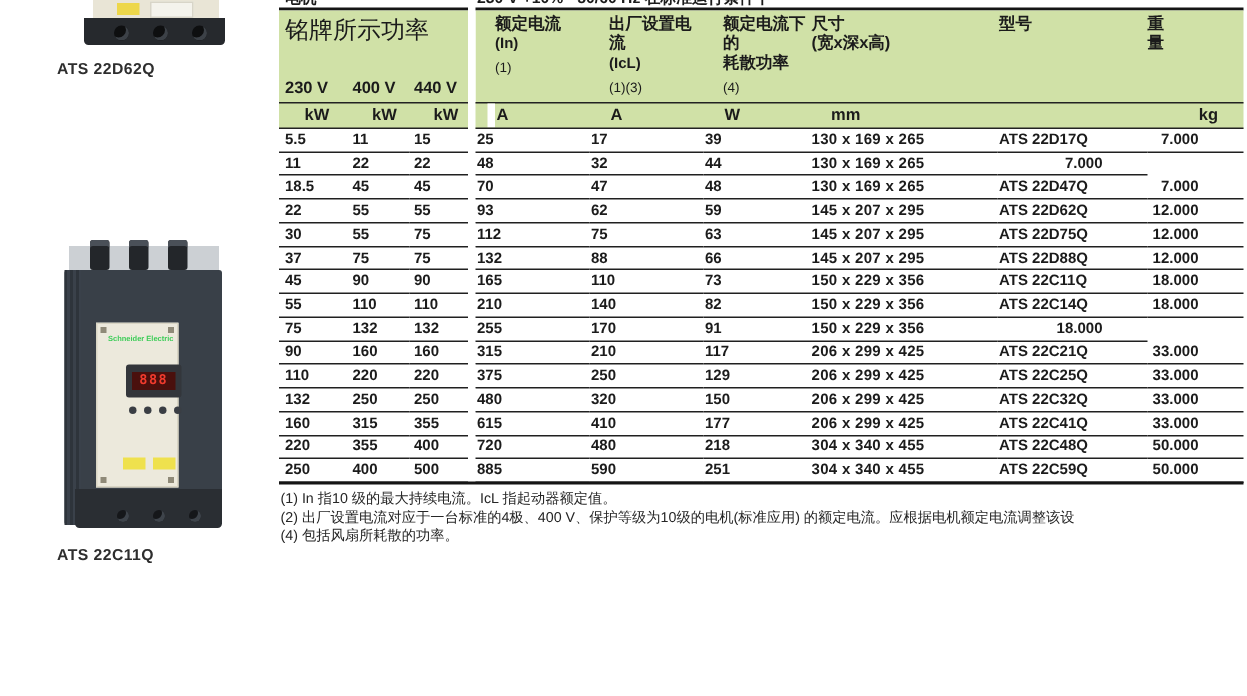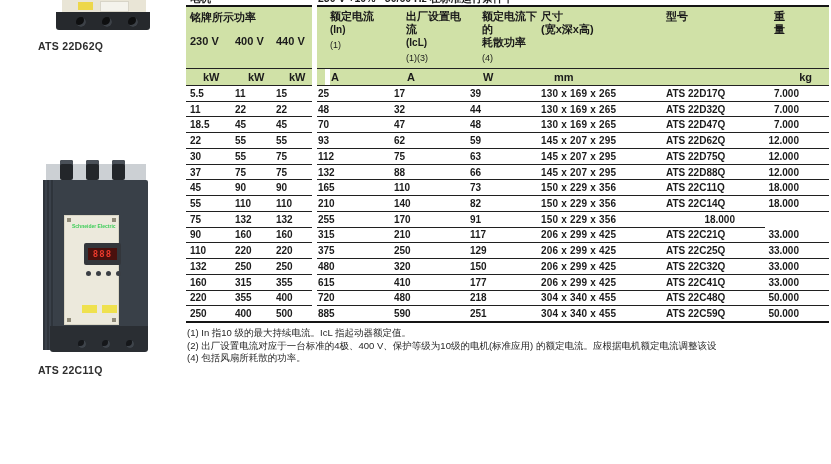--- a/index.html
+++ b/index.html
@@ -47,32 +47,32 @@
   .cliprow{position:absolute;left:0;top:0;width:643px;height:5px;overflow:hidden;font-size:10.5px;font-weight:700;}
   .cliprow .fragL{position:absolute;left:4px;top:-8px;}
   .cliprow .fragR{position:absolute;left:132px;top:-8px;white-space:nowrap;}
   .seg{position:absolute;background:#151515;}
   .thick{height:2px;top:5px;}
   .thin{height:1px;background:#222;}
   .segL{left:0;width:126px;} .segR{left:131px;width:512px;}
   .greenL{position:absolute;left:0;top:7px;width:126px;height:79px;background:#d0e1a7;}
   .greenR{position:absolute;left:131px;top:7px;width:512px;height:79px;background:#d0e1a7;}
 
-  .g1title{position:absolute;left:4px;top:10px;font-size:11px;font-weight:700;}
-  .volt{position:absolute;top:35px;font-size:11px;font-weight:700;}
+  .g1title{position:absolute;left:4px;top:10px;font-size:16px;font-weight:400;}
+  .volt{position:absolute;top:53px;font-size:11px;font-weight:700;}
   .v1{left:4px}.v2{left:49px}.v3{left:90px}
 
   .hrow{position:absolute;left:0;top:7px;width:643px;height:61px;display:grid;grid-template-columns:var(--cols);}
   .hcell{position:relative;font-size:11px;font-weight:700;line-height:13px;padding-top:3px;}
   .hcell .sub{display:block;font-size:10px;}
   .hcell .fn{display:block;font-size:9px;font-weight:400;margin-top:3px;}
   .hc-in,.hc-icl,.hc-w{padding-left:13px;}
   .hc-dim{padding-left:1px;}
   .hc-model{padding-left:1px;}
-  .hc-weight{text-align:right;padding-right:44px;}
+  .hc-weight{padding-right:44px;}
 
   .urow{position:absolute;left:0;top:69px;width:725px;height:16px;display:grid;grid-template-columns:var(--cols);
         font-size:11px;font-weight:700;line-height:16px;margin-left:13px;}
   .urow .c-gap{background:#fff;}
   .ucell{padding-left:1px;}
   .u1c{padding-left:4px}.u2c{padding-left:3px}.u3c{padding-left:3px}
   .u-kg{text-align:right;padding-right:30px;}
 
   .tbody{position:absolute;left:0;top:86px;width:643px;height:236px;display:grid;grid-template-rows:repeat(15,1fr);}
   .trow{display:grid;grid-template-columns:var(--cols);}
@@ -215,21 +215,20 @@
         </div>
         <div class="trow">
           <div class="cell c-kw c1">11</div>
           <div class="cell c-kw c2">22</div>
           <div class="cell c-kw c3">22</div>
           <div class="c-gap"></div>
           <div class="cell c-num">48</div>
           <div class="cell c-num">32</div>
           <div class="cell c-num">44</div>
           <div class="cell c-dims">130 x 169 x 265</div>
-          <div class="cell c-model">ATS 22D32Q</div>
           <div class="cell c-weight">7.000</div>
         </div>
         <div class="trow">
           <div class="cell c-kw c1">18.5</div>
           <div class="cell c-kw c2">45</div>
           <div class="cell c-kw c3">45</div>
           <div class="c-gap"></div>
           <div class="cell c-num">70</div>
           <div class="cell c-num">47</div>
           <div class="cell c-num">48</div>

